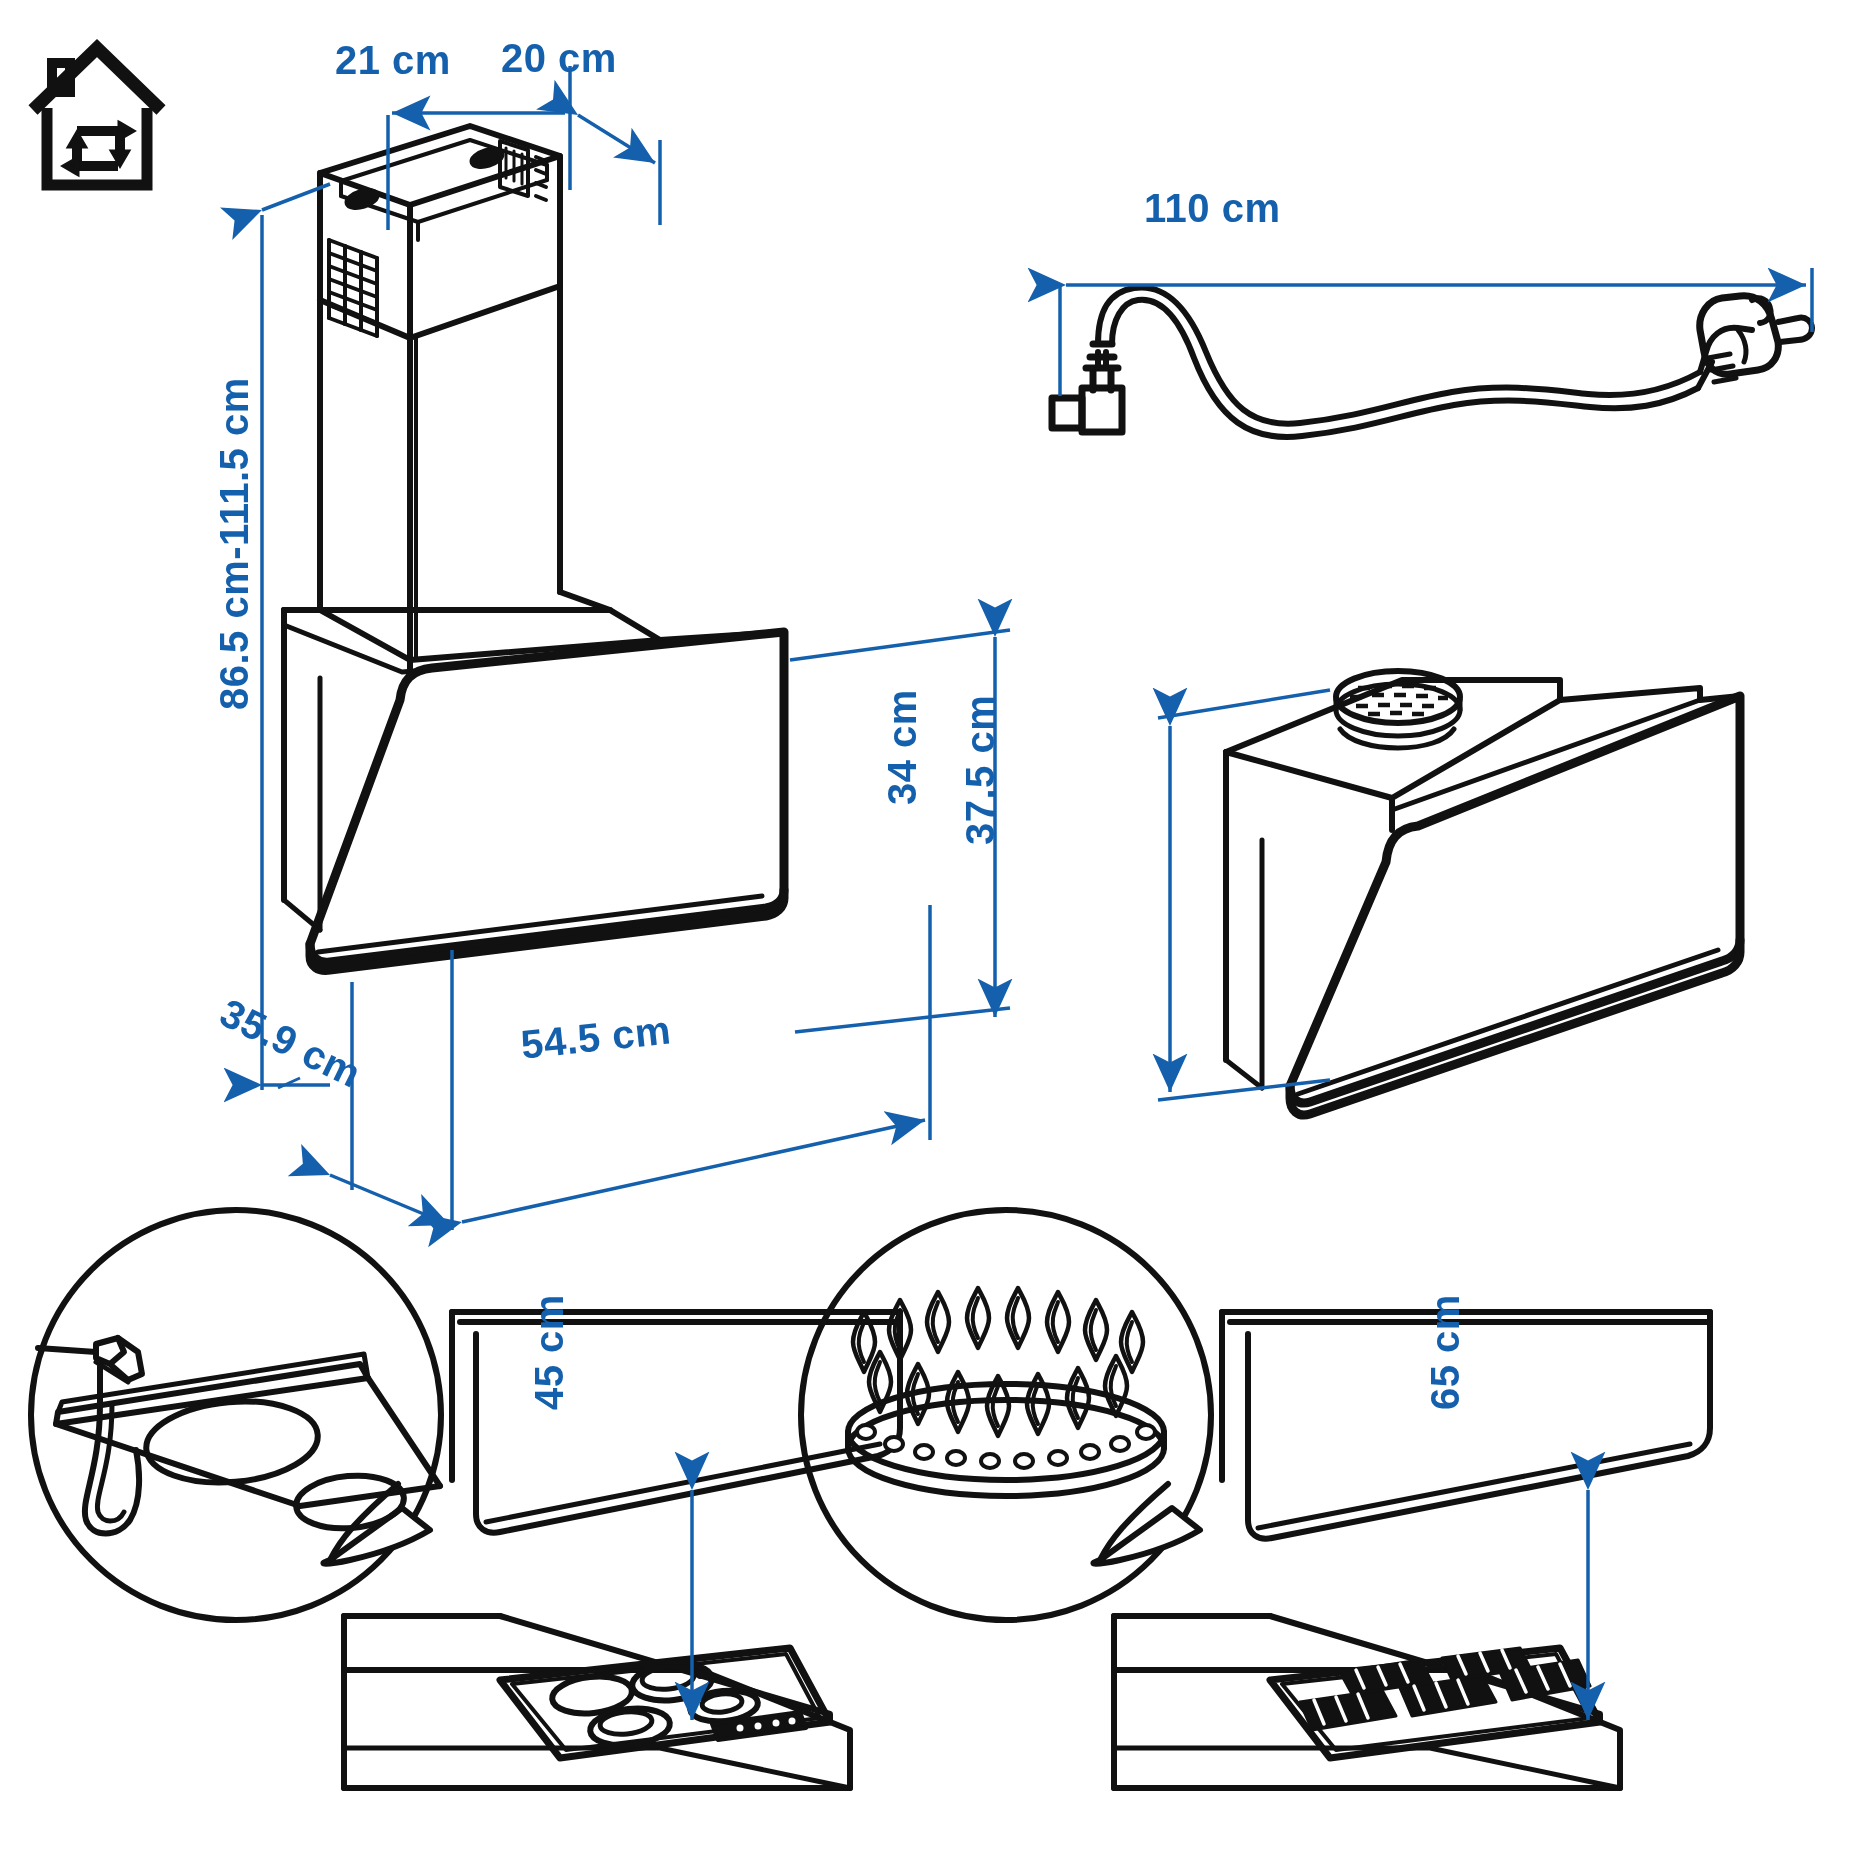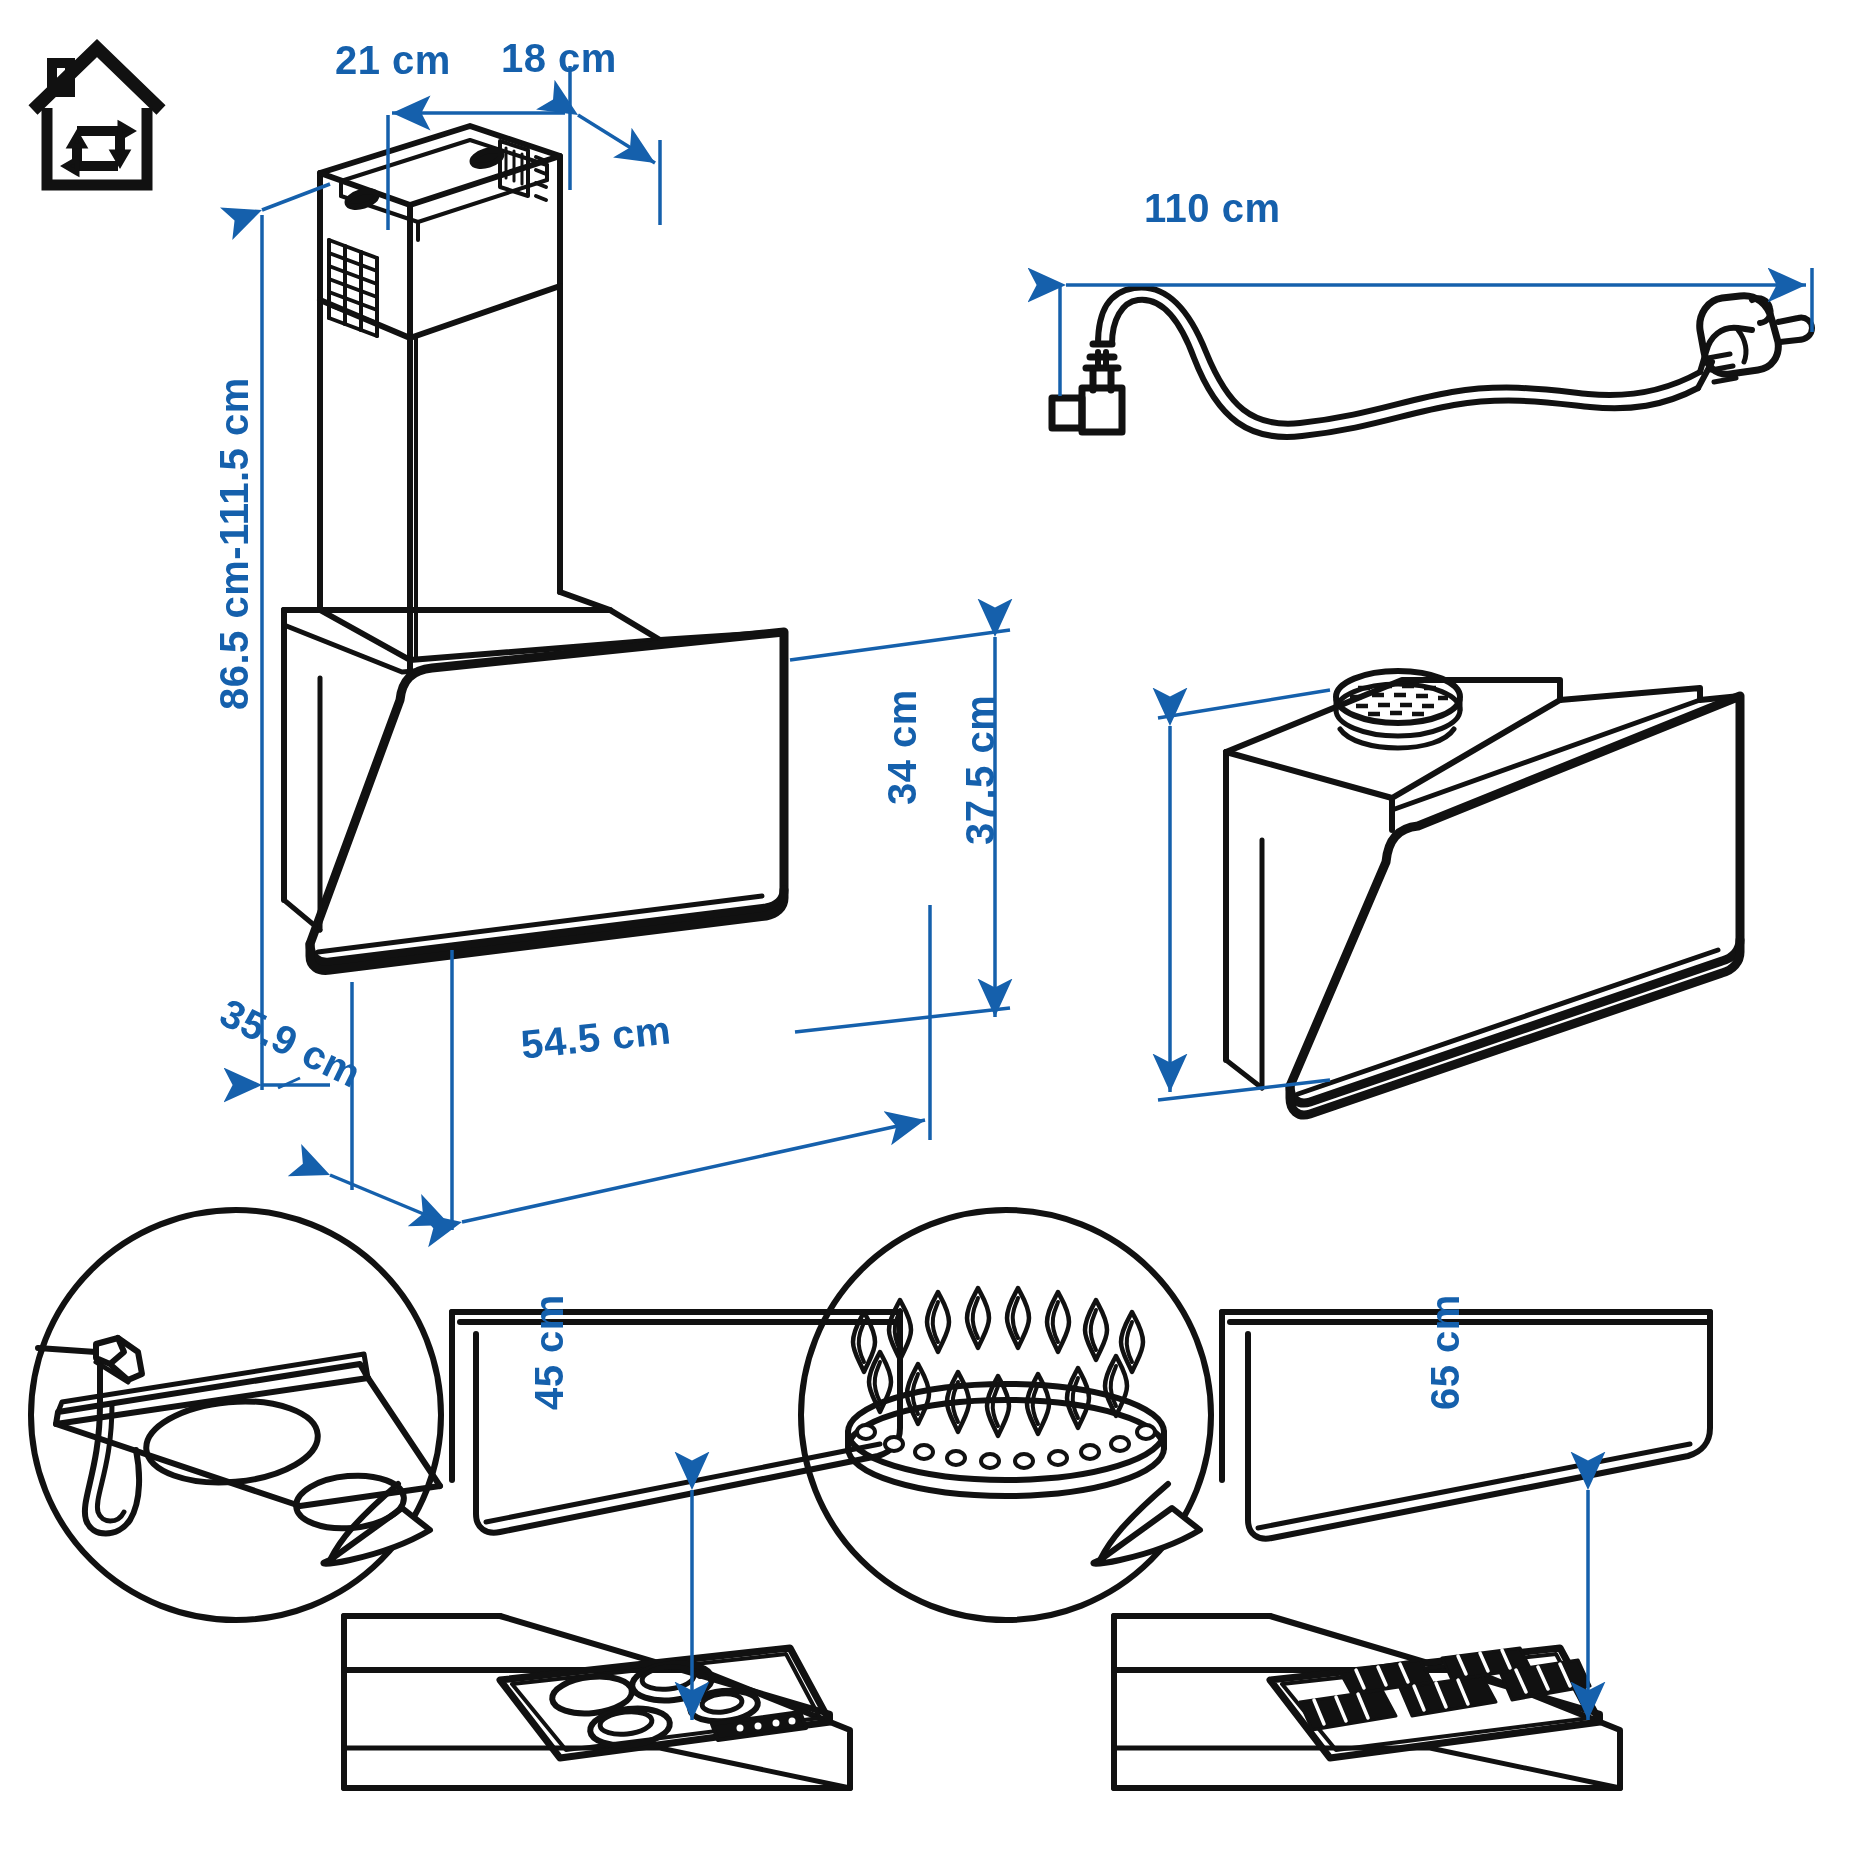--- a/index.html
+++ b/index.html
@@ -313,21 +313,21 @@
       </g>
     </g>
   </g>
   <g stroke="#1560AC" stroke-width="3.5" fill="none">
     <path d="M1588,1490 L1588,1720" marker-start="url(#ar)" marker-end="url(#ar)"></path>
   </g>
 </svg>
 
 <div class="lbl" style="left:335px;top:40px;">21 cm</div>
 
-<div class="lbl" style="left:501px;top:38px;">18 cm</div>
+<div class="lbl" style="left:501px;top:38px;">20 cm</div>
 
 <div class="lbl v" style="left:214px;top:710px;transform:rotate(-90deg);">86.5 cm-111.5 cm</div>
 
 <div class="lbl v" style="left:882px;top:805px;transform:rotate(-90deg);">34 cm</div>
 
 <div class="lbl" style="left:232px;top:992px;transform:rotate(26deg);transform-origin:0 0;">35.9 cm</div>
 
 <div class="lbl" style="left:519px;top:1025px;transform:rotate(-6deg);transform-origin:0 0;">54.5 cm</div>
 
 <div class="lbl" style="left:1144px;top:188px;">110 cm</div>

